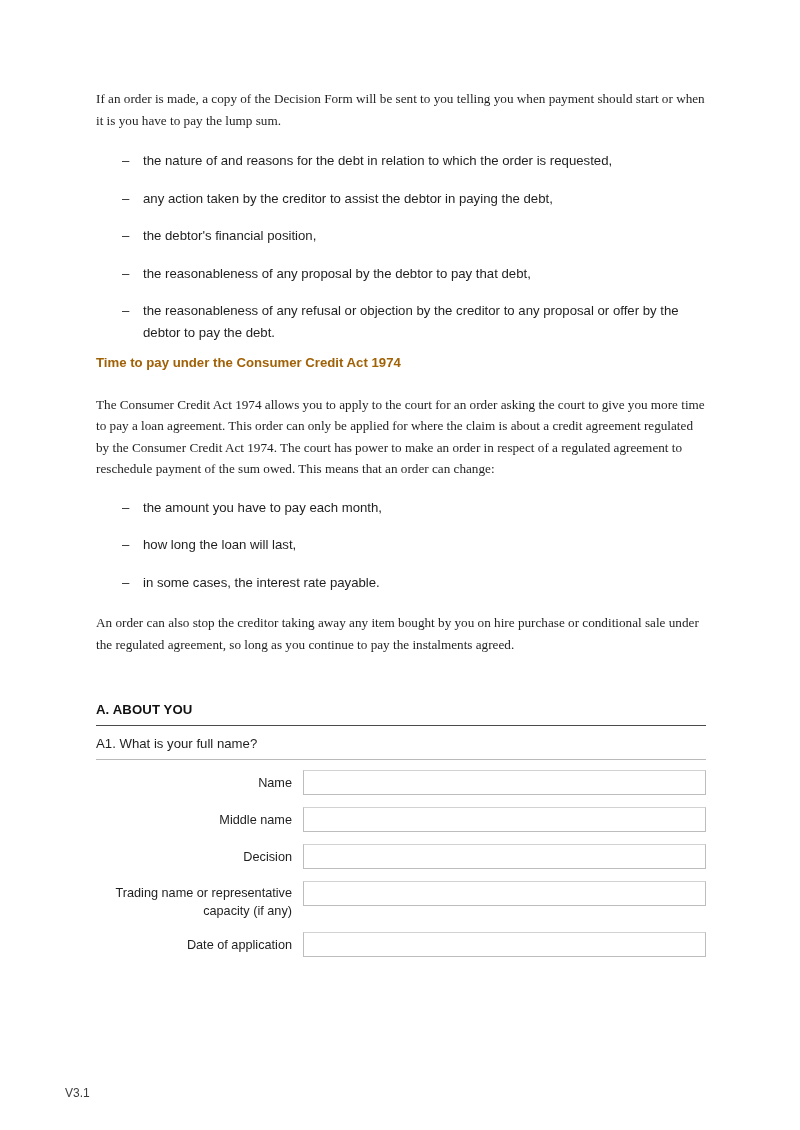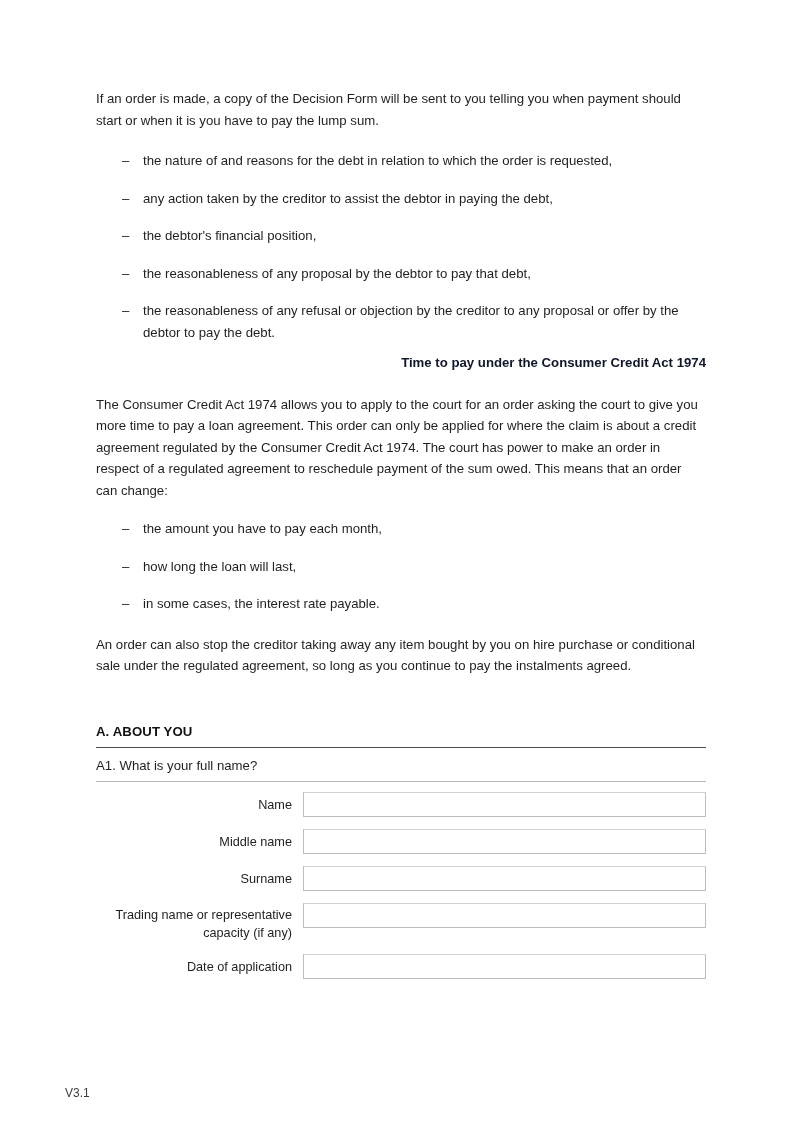--- a/index.html
+++ b/index.html
@@ -31,20 +31,21 @@
     width: 610px;
   }
 
   
   p.para {
     margin: 0 0 19px 0;
     font-size: 13.2px;
     line-height: 21.5px;
     color: #1f1f1f;
     text-align: left;
+    font-family: Liberation Serif, serif;
   }
   p.para.tight-after {
     margin-bottom: 17px;
   }
 
   
   ul.dash-list {
     list-style: none;
     margin: 0 0 4px 0;
     padding: 0;
@@ -69,23 +70,22 @@
   }
   ul.dash-list li:last-child {
     margin-bottom: 0;
   }
 
   
   h2.sub-heading {
     font-size: 13.2px;
     line-height: 21.5px;
     font-weight: bold;
-    margin: 0 0 20px 16px;
-    color: #0f172a;
-    text-align: right;
+    margin: 0 0 20px 0;
+    color: #a16207;
   }
 
   
   .form-section {
     margin-top: 46px;
   }
   .section-title {
     font-size: 13.2px;
     font-weight: bold;
     line-height: 18px;
@@ -216,21 +216,21 @@
           <div class="field-label">Name</div>
           <input class="field-input" type="text" placeholder="" style="">
         </div>
 
         <div class="field-row">
           <div class="field-label">Middle name</div>
           <input class="field-input" type="text" placeholder="" style="">
         </div>
 
         <div class="field-row">
-          <div class="field-label">Surname</div>
+          <div class="field-label">Decision</div>
           <input class="field-input" type="text" placeholder="" style="">
         </div>
 
         <div class="field-row two-line">
           <div class="field-label">Trading name or representative capacity (if any)</div>
           <input class="field-input" type="text" placeholder="" style="">
         </div>
 
         <div class="field-row">
           <div class="field-label">Date of application</div>

